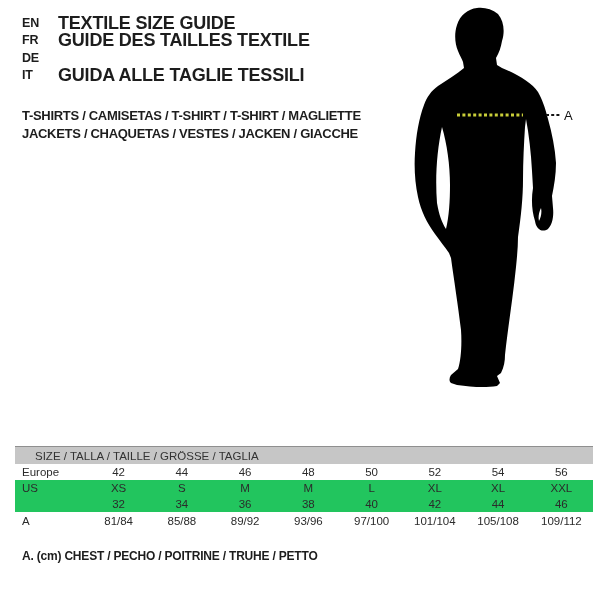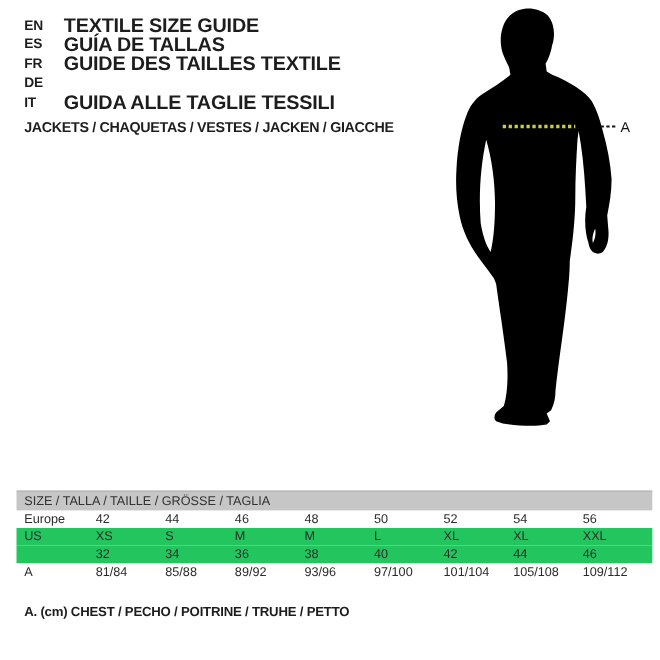--- a/index.html
+++ b/index.html
@@ -33,60 +33,57 @@
     position: absolute; left: 22px; top: 417px;
     font-size: 12.5px; font-weight: bold; letter-spacing: -0.2px;
   }
   
   .size-table {
     position: absolute; left: 15px; top: 446px; width: 578px;
     border-top: 1px solid #8f8f8f;
     font-size: 11.5px; color: #2b2b2b;
   }
   .trow { display: flex; align-items: center; height: 16px; }
-  .trow.thead { height: 17px; background: #c6c6c6; color: #333333; }
+  .trow.thead { height: 17px; background: #c6c6c6; color: #333333; padding-left: 13px; }
   .trow.shade { background: #22c55e; }
   .trow.last { height: 17px; }
   .thead-label { padding-left: 7px; white-space: nowrap; }
   .tlabel { width: 72px; padding-left: 7px; box-sizing: border-box; }
-  .tcell { flex: 1; }
+  .tcell { flex: 1; text-align: center; }
   
   .footer-note {
     position: absolute; left: 22px; top: 549px;
     font-size: 12px; font-weight: bold; letter-spacing: -0.2px; white-space: nowrap;
   }
 </style>
 </head>
 <body>
 
 <div class="page">
 
   <div class="lang-block">
     <div class="lang-row">
       <span class="lang-code">EN</span>
       <span class="lang-label">TEXTILE SIZE GUIDE</span>
     </div>
     <div class="lang-row">
-      <span class="lang-code">ES</span>
-      <span class="lang-label">GUÍA DE TALLAS</span>
-    </div>
-    <div class="lang-row">
       <span class="lang-code">FR</span>
       <span class="lang-label">GUIDE DES TAILLES TEXTILE</span>
     </div>
     <div class="lang-row">
       <span class="lang-code">DE</span>
     </div>
     <div class="lang-row">
       <span class="lang-code">IT</span>
       <span class="lang-label">GUIDA ALLE TAGLIE TESSILI</span>
     </div>
   </div>
 
   <div class="categories">
+    <div class="category-line">T-SHIRTS / CAMISETAS / T-SHIRT / T-SHIRT / MAGLIETTE</div>
     <div class="category-line">JACKETS / CHAQUETAS / VESTES / JACKEN / GIACCHE</div>
   </div>
 
   <svg class="figure" viewBox="0 0 170 390" aria-hidden="true">
     <path fill="#000000" fill-rule="evenodd" d="M 72 3
          C 63 4 55 10 52 20
          C 49 29 50 39 53 46
          C 55 51 57 54 58 57
          L 59 63
          C 52 69 42 75 33 81

